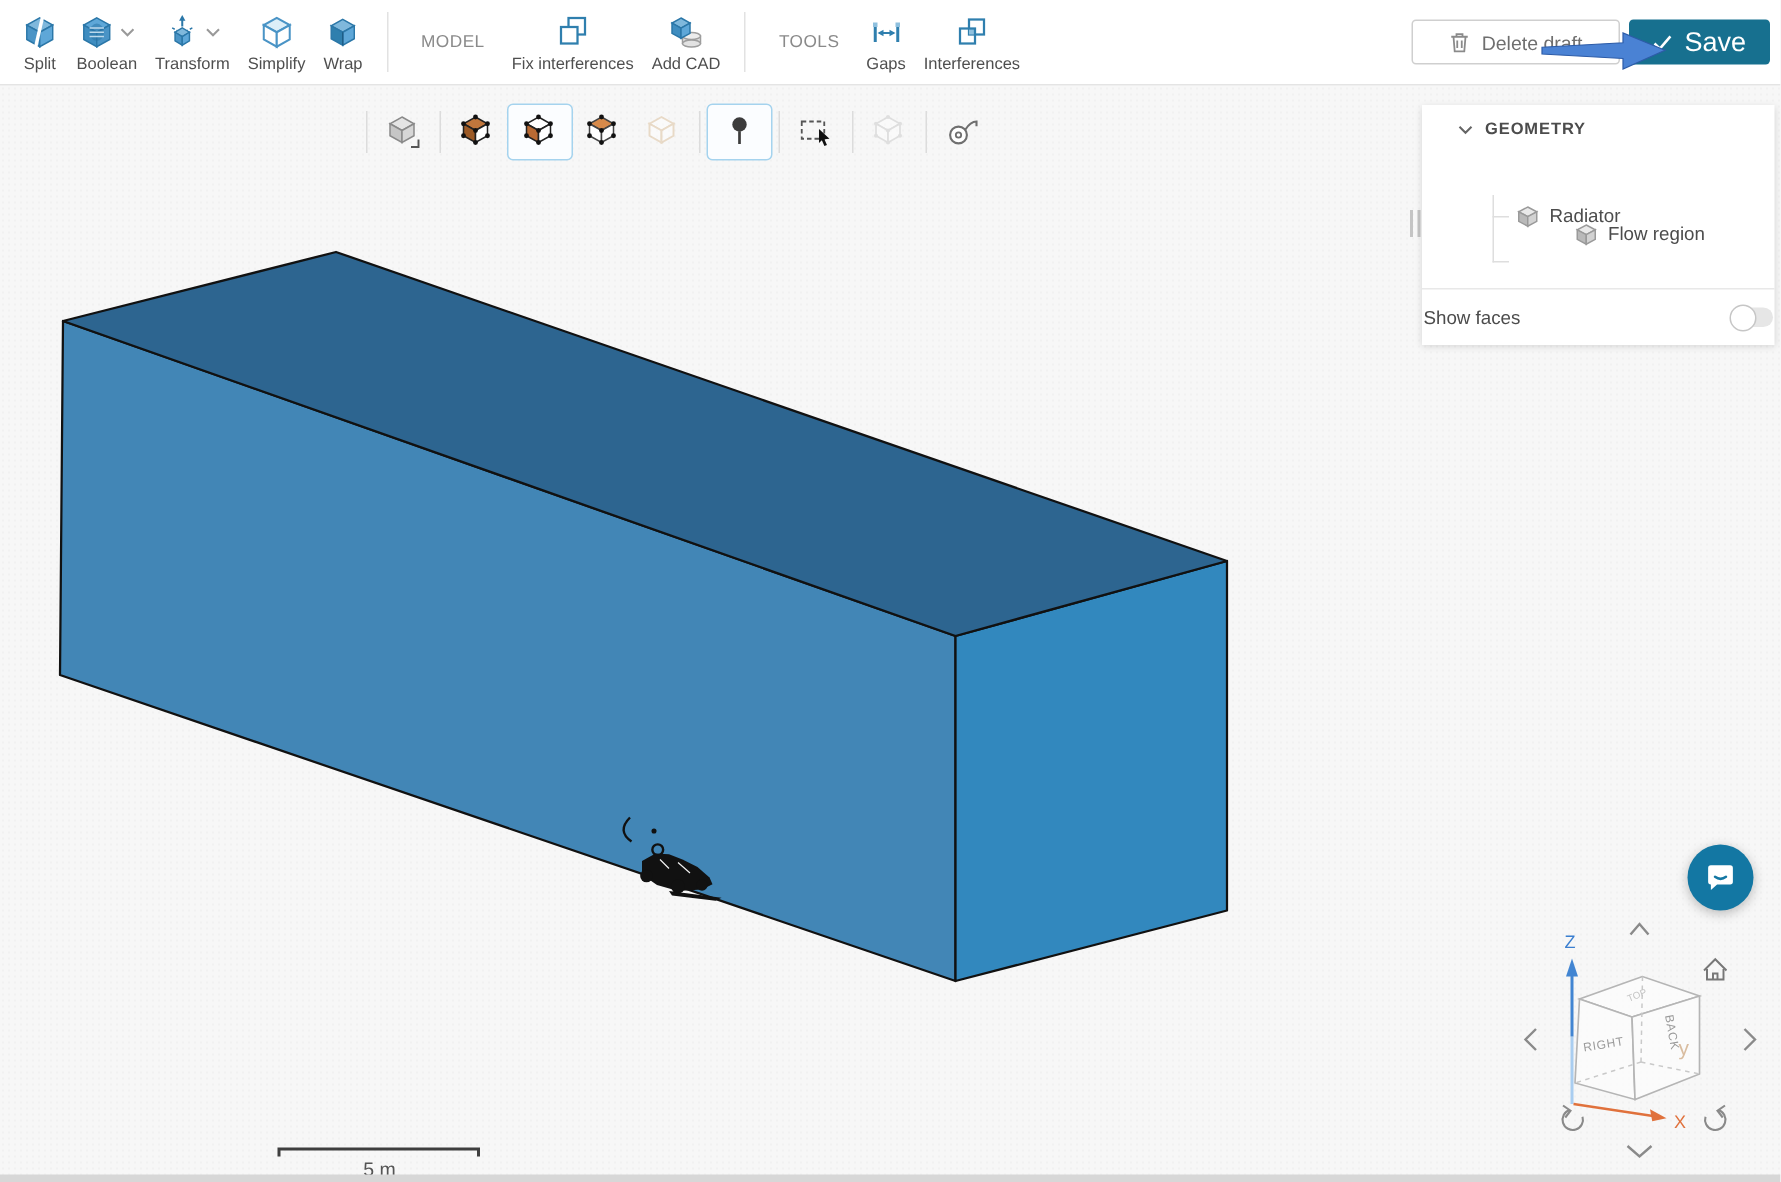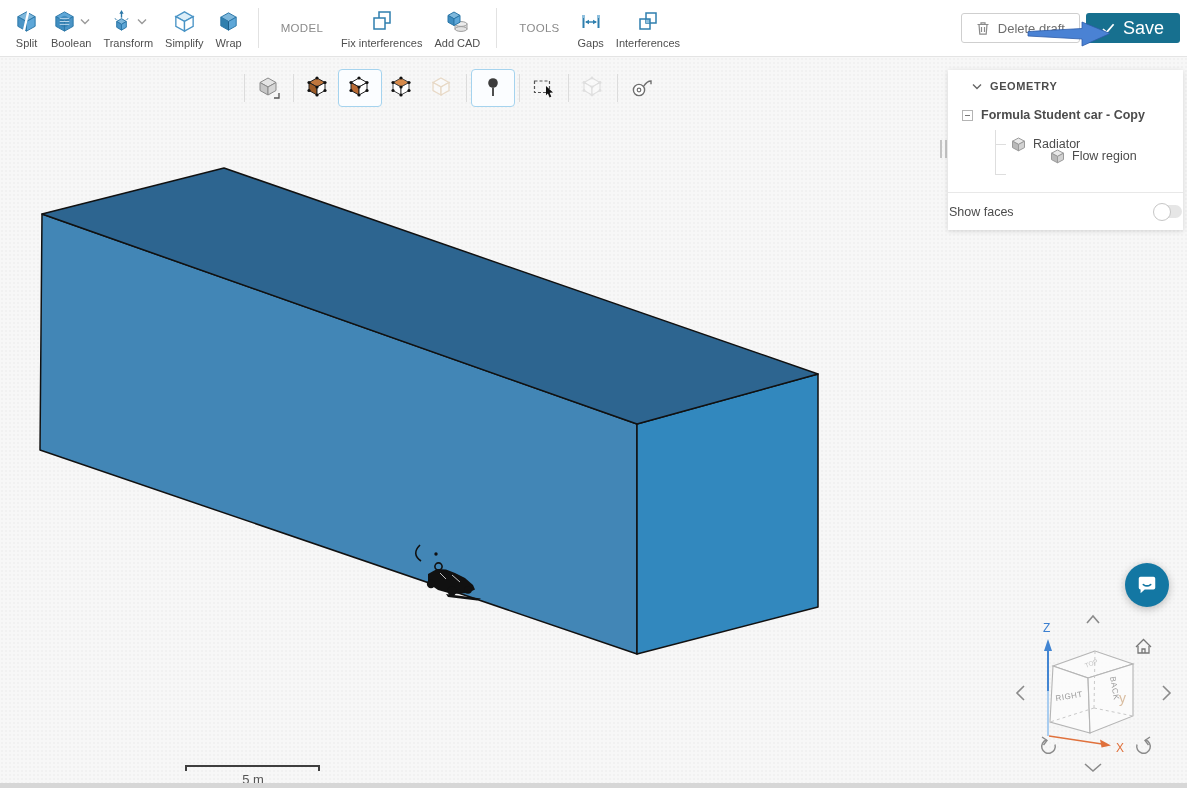--- a/index.html
+++ b/index.html
@@ -13,21 +13,21 @@
   .tools-left { display:flex; align-items:center; height:100%; padding-left:8px; }
   .tool { display:flex; flex-direction:column; align-items:center; justify-content:center;
     padding:0 6px; height:100%; background:none; border:none; cursor:pointer; }
   .tool .iconrow { display:flex; align-items:center; gap:3px; height:28px; }
   .tool .tlabel { font-size:11px; color:#4f4f4f; margin-top:1px; white-space:nowrap; }
   .vsep-h { width:1px; height:40px; background:#e2e2e2; margin:0 10px; }
   .group-label { font-size:11.5px; color:#8a8a8a; letter-spacing:.3px; margin:12px 12px; white-space:nowrap; }
   .chev { stroke:#9a9a9a; fill:none; stroke-width:1.4; }
 
   .topbar-right { position:absolute; right:7px; top:13px; display:flex; gap:6px; z-index:21; }
-  .btn-delete { display:flex; align-items:center; gap:8px; height:30px; padding:0 14px;
+  .btn-delete { display:flex; align-items:center; gap:8px; height:30px; padding:0 24px;
     background:#fff; border:1px solid #cfcfcf; border-radius:3px; font-size:13px; color:#6f6f6f;
     font-family:inherit; cursor:pointer; }
   .btn-save { display:flex; align-items:center; gap:8px; height:30px; padding:0 16px;
     border:none; border-radius:3px; font-size:18px; color:#fff; font-family:inherit; cursor:pointer; }
   .arrow-note { position:absolute; left:1026px; top:16px; z-index:30; pointer-events:none; }
 
   
   .canvas { position:absolute; left:0; top:57px; width:1187px; height:731px;
     background-color:#f7f7f7;
     background-image:radial-gradient(rgba(0,0,0,0.022) 1px, transparent 1px);
@@ -389,26 +389,20 @@
     <div class="drag-handle"></div>
 
     <aside class="panel">
       <div class="panel-header">
         <svg width="10" height="7" viewBox="0 0 10 7">
           <polyline points="1,1.5 5,5.5 9,1.5" fill="none" stroke="#666" stroke-width="1.4"></polyline>
         </svg>
         <span class="panel-title">GEOMETRY</span>
       </div>
 
-      <div class="tree-root">
-        <span class="expander">
-            <span class="minus"></span>
-          </span>
-        <span class="rlabel">Formula Student car - Copy</span>
-      </div>
 
       <div class="tree-line-v"></div>
       <div class="tree-line-h" style="top:74px;"></div>
       <div class="tree-line-h" style="top:104px;"></div>
 
       <div class="tree-child" style="top:60px;">
         <svg width="15" height="15" viewBox="0 0 15 15">
           <polygon points="7.5,1 13.5,4.2 7.5,7.4 1.5,4.2" fill="#e9e9e9" stroke="#9a9a9a"></polygon>
           <polygon points="1.5,4.2 7.5,7.4 7.5,13.8 1.5,10.6" fill="#b9b9b9" stroke="#9a9a9a"></polygon>
           <polygon points="13.5,4.2 13.5,10.6 7.5,13.8 7.5,7.4" fill="#d2d2d2" stroke="#9a9a9a"></polygon>

